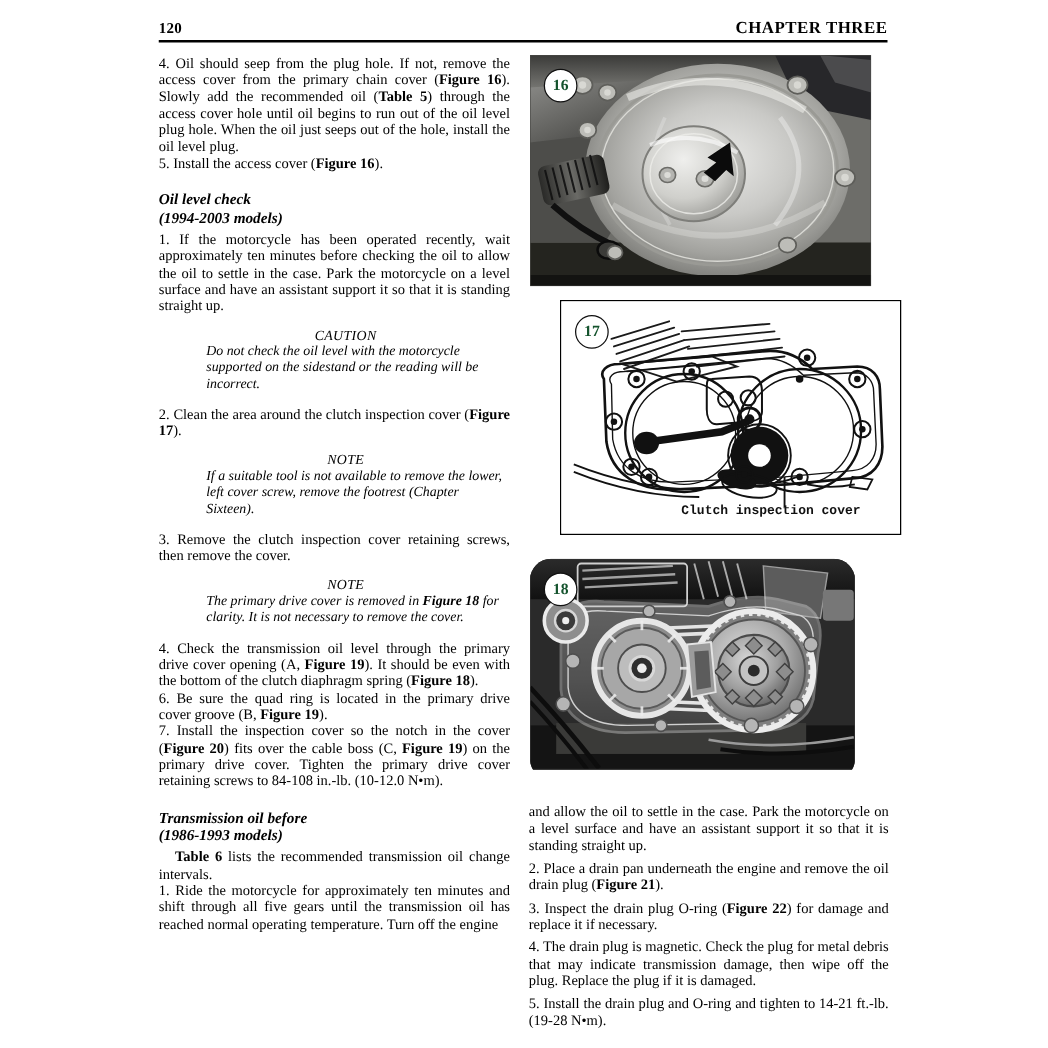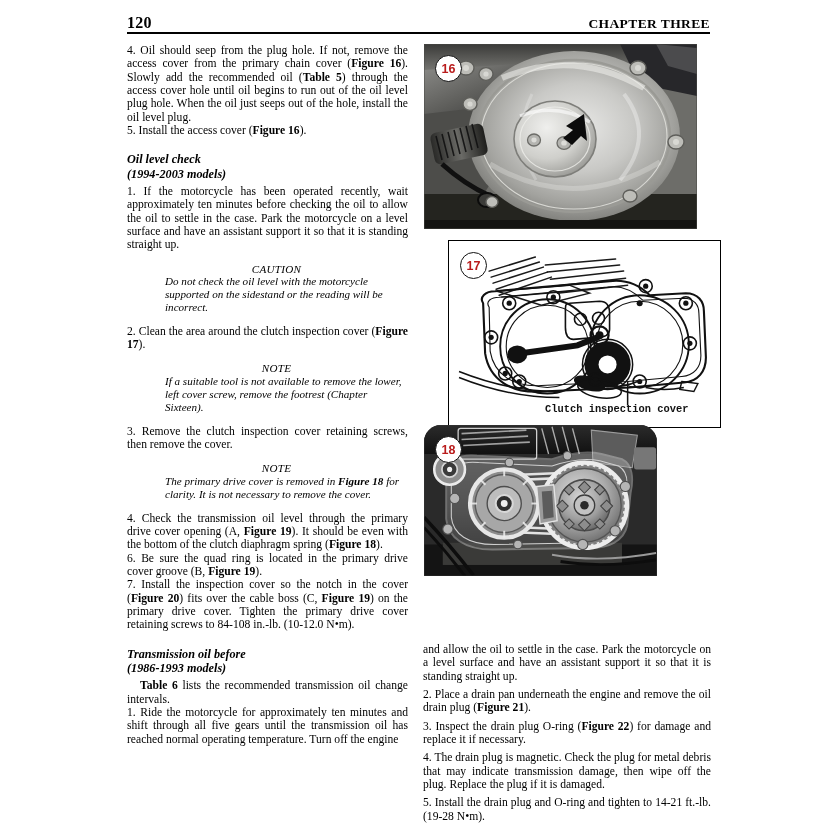--- a/index.html
+++ b/index.html
@@ -15,21 +15,21 @@
     width:838px;height:838px;
     box-sizing:border-box;
   }
   
   .header{
     position:absolute;
     left:127px;top:14px;width:583px;
     display:flex;justify-content:space-between;align-items:flex-end;
     font-weight:bold;font-size:13px;letter-spacing:.2px;
   }
-  .header .folio{font-size:16px;}
+  .header .folio{font-size:12px;}
   .header .chap{font-size:13.5px;letter-spacing:.4px;}
   .rule{
     position:absolute;left:127px;top:32px;width:583px;height:2px;background:#000;
   }
   
   .col{
     position:absolute;
     font-size:11.6px;
     line-height:13.35px;
     text-align:justify;
@@ -68,27 +68,27 @@
   .noteblock .nb-body{
     display:block;
     padding-left:38px;
     padding-right:4px;
   }
   .indent-first{text-indent:13px;}
   
   .fig{position:absolute;overflow:hidden;}
   .fig-16{left:424px;top:44px;width:273px;height:185px;}
   .fig-17{left:448px;top:240px;width:273px;height:188px;border:1.5px solid #000;box-sizing:border-box;background:#fff;}
-  .fig-18{left:424px;top:425px;width:233px;height:177px;border-radius:17px;}
+  .fig-18{left:424px;top:447px;width:260px;height:177px;border-radius:17px;}
   .fig img, .fig svg{display:block;}
   .fig-num{
     position:absolute;
     width:25px;height:25px;border-radius:50%;
     background:#fff;border:1.4px solid #111;
-    color:#b91c1c;font-family:Liberation Sans, sans-serif;
+    color:#14532d;font-family:Liberation Serif, serif;
     font-size:12.5px;font-weight:bold;
     display:flex;align-items:center;justify-content:center;
     left:11px;top:11px;z-index:6;
     letter-spacing:0;
   }
   .fig-caption{
     position:absolute;
     font-family:"Liberation Sans", sans-serif;
     font-weight:bold;font-size:10.4px;color:#111;
     white-space:nowrap;

